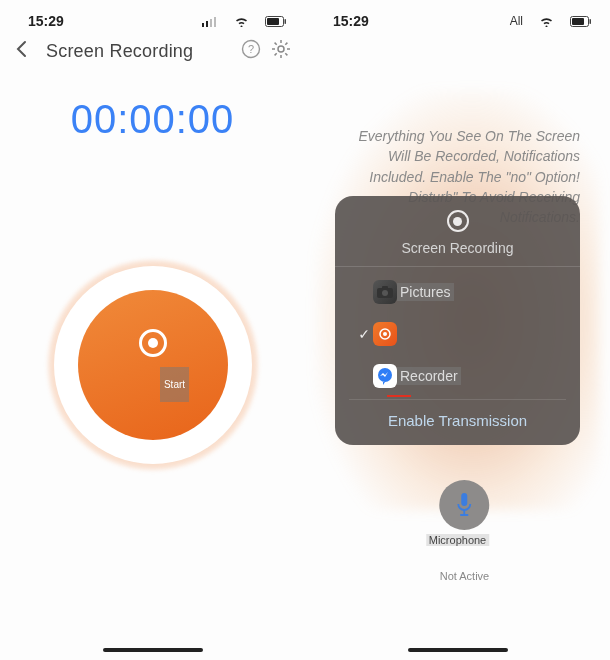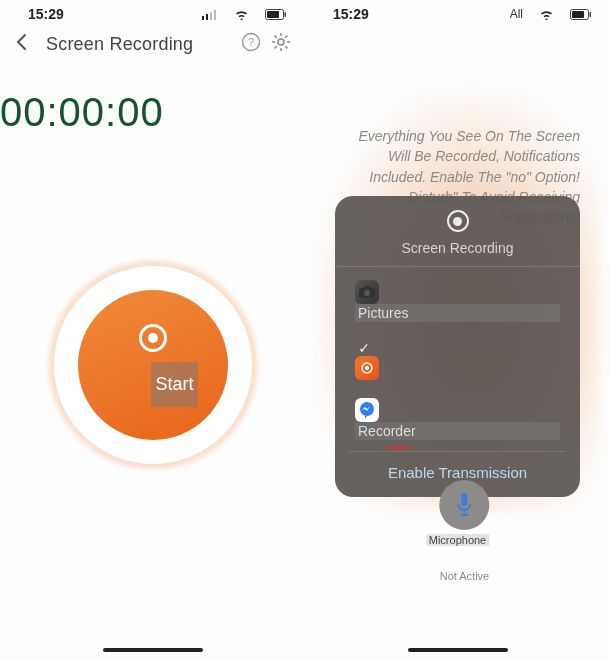--- a/index.html
+++ b/index.html
@@ -19,42 +19,44 @@
   }
   .screen-left { border-right: 0px solid #eee; }
   .status-bar {
     display: flex;
     justify-content: space-between;
     align-items: center;
     padding: 6px 18px 0 28px;
     font-size: 14px;
     font-weight: 600;
     color: #222;
+    margin-top: 7px;
   }
   .status-right { display:flex; gap:16px; align-items:center; font-size:13px; }
   .status-right svg, .status-right span.ic { display:inline-block; }
   .nav-bar {
     display: flex;
     align-items: center;
     padding: 10px 14px 6px 14px;
     gap: 10px;
   }
   .nav-title {
     flex: 1;
     font-size: 18px;
     font-weight: 500;
     color: #444;
     padding-left: 8px;
     letter-spacing: 0.2px;
   }
   .nav-icon { color: #777; }
   .timer {
+    text-align: center;
     margin-top: 28px;
     font-size: 40px;
-    color: #14532d;
+    color: #3b82f6;
     font-weight: 400;
     letter-spacing: 1px;
   }
   .start-wrap {
     position: absolute;
     top: 260px;
     left: 50%;
     transform: translateX(-50%);
     width: 210px;
     height: 210px;
@@ -86,21 +88,21 @@
     font-size:16px;
   }
   .start-btn .rec-icon {
     width:28px;height:28px;border:3px solid #fff;border-radius:50%;
     display:flex;align-items:center;justify-content:center;
   }
   .start-btn .rec-icon::after{content:"";width:10px;height:10px;border-radius:50%;background:#fff;}
   .start-label{
     background: rgba(120,120,120,0.5);
     padding: 12px 4px;
-    font-size:18px;
+    font-size:10px;
     margin-left:44px;
   }
   .home-indicator{
     position:absolute;
     bottom:8px; left:50%;
     transform:translateX(-50%);
     width:100px;height:4px;border-radius:2px;background:#222;
   }
 
   
@@ -134,25 +136,24 @@
     border-bottom:1px solid rgba(255,255,255,0.15);
   }
   .panel-head .rec-ico{
     width:22px;height:22px;border:2.5px solid #eceaea;border-radius:50%;
     display:flex;align-items:center;justify-content:center;
   }
   .panel-head .rec-ico::after{content:"";width:9px;height:9px;border-radius:50%;background:#eceaea;}
   .panel-title{font-size:14px;color:#d5d5d5;}
   .panel-list{padding:4px 14px 0 14px;}
   .panel-item{
-    display:flex;
+    display:flex;align-items:center;
     padding:9px 6px;
     font-size:14px;
     color:#ddd;
-    flex-direction:column;
   }
   .check-col{width:18px;color:#eee;font-size:14px;text-align:center;}
   .app-ic{width:24px;height:24px;border-radius:6px;display:flex;align-items:center;justify-content:center;font-size:13px;}
   .ic-photos{background:linear-gradient(135deg,#555,#333);color:#ddd;}
   .ic-rec{background:linear-gradient(135deg,#f07a2a,#e8521a);color:#fff;}
   .ic-msg{background:#fff;}
   .sel-label{background:rgba(120,120,120,0.55);padding:1px 3px;}
   .red-under{height:2px;background:#e03020;width:24px;margin-left:38px;margin-top:-2px;}
   .panel .divider{height:1px;background:rgba(255,255,255,0.12);margin:2px 14px;}
   .panel-action{

